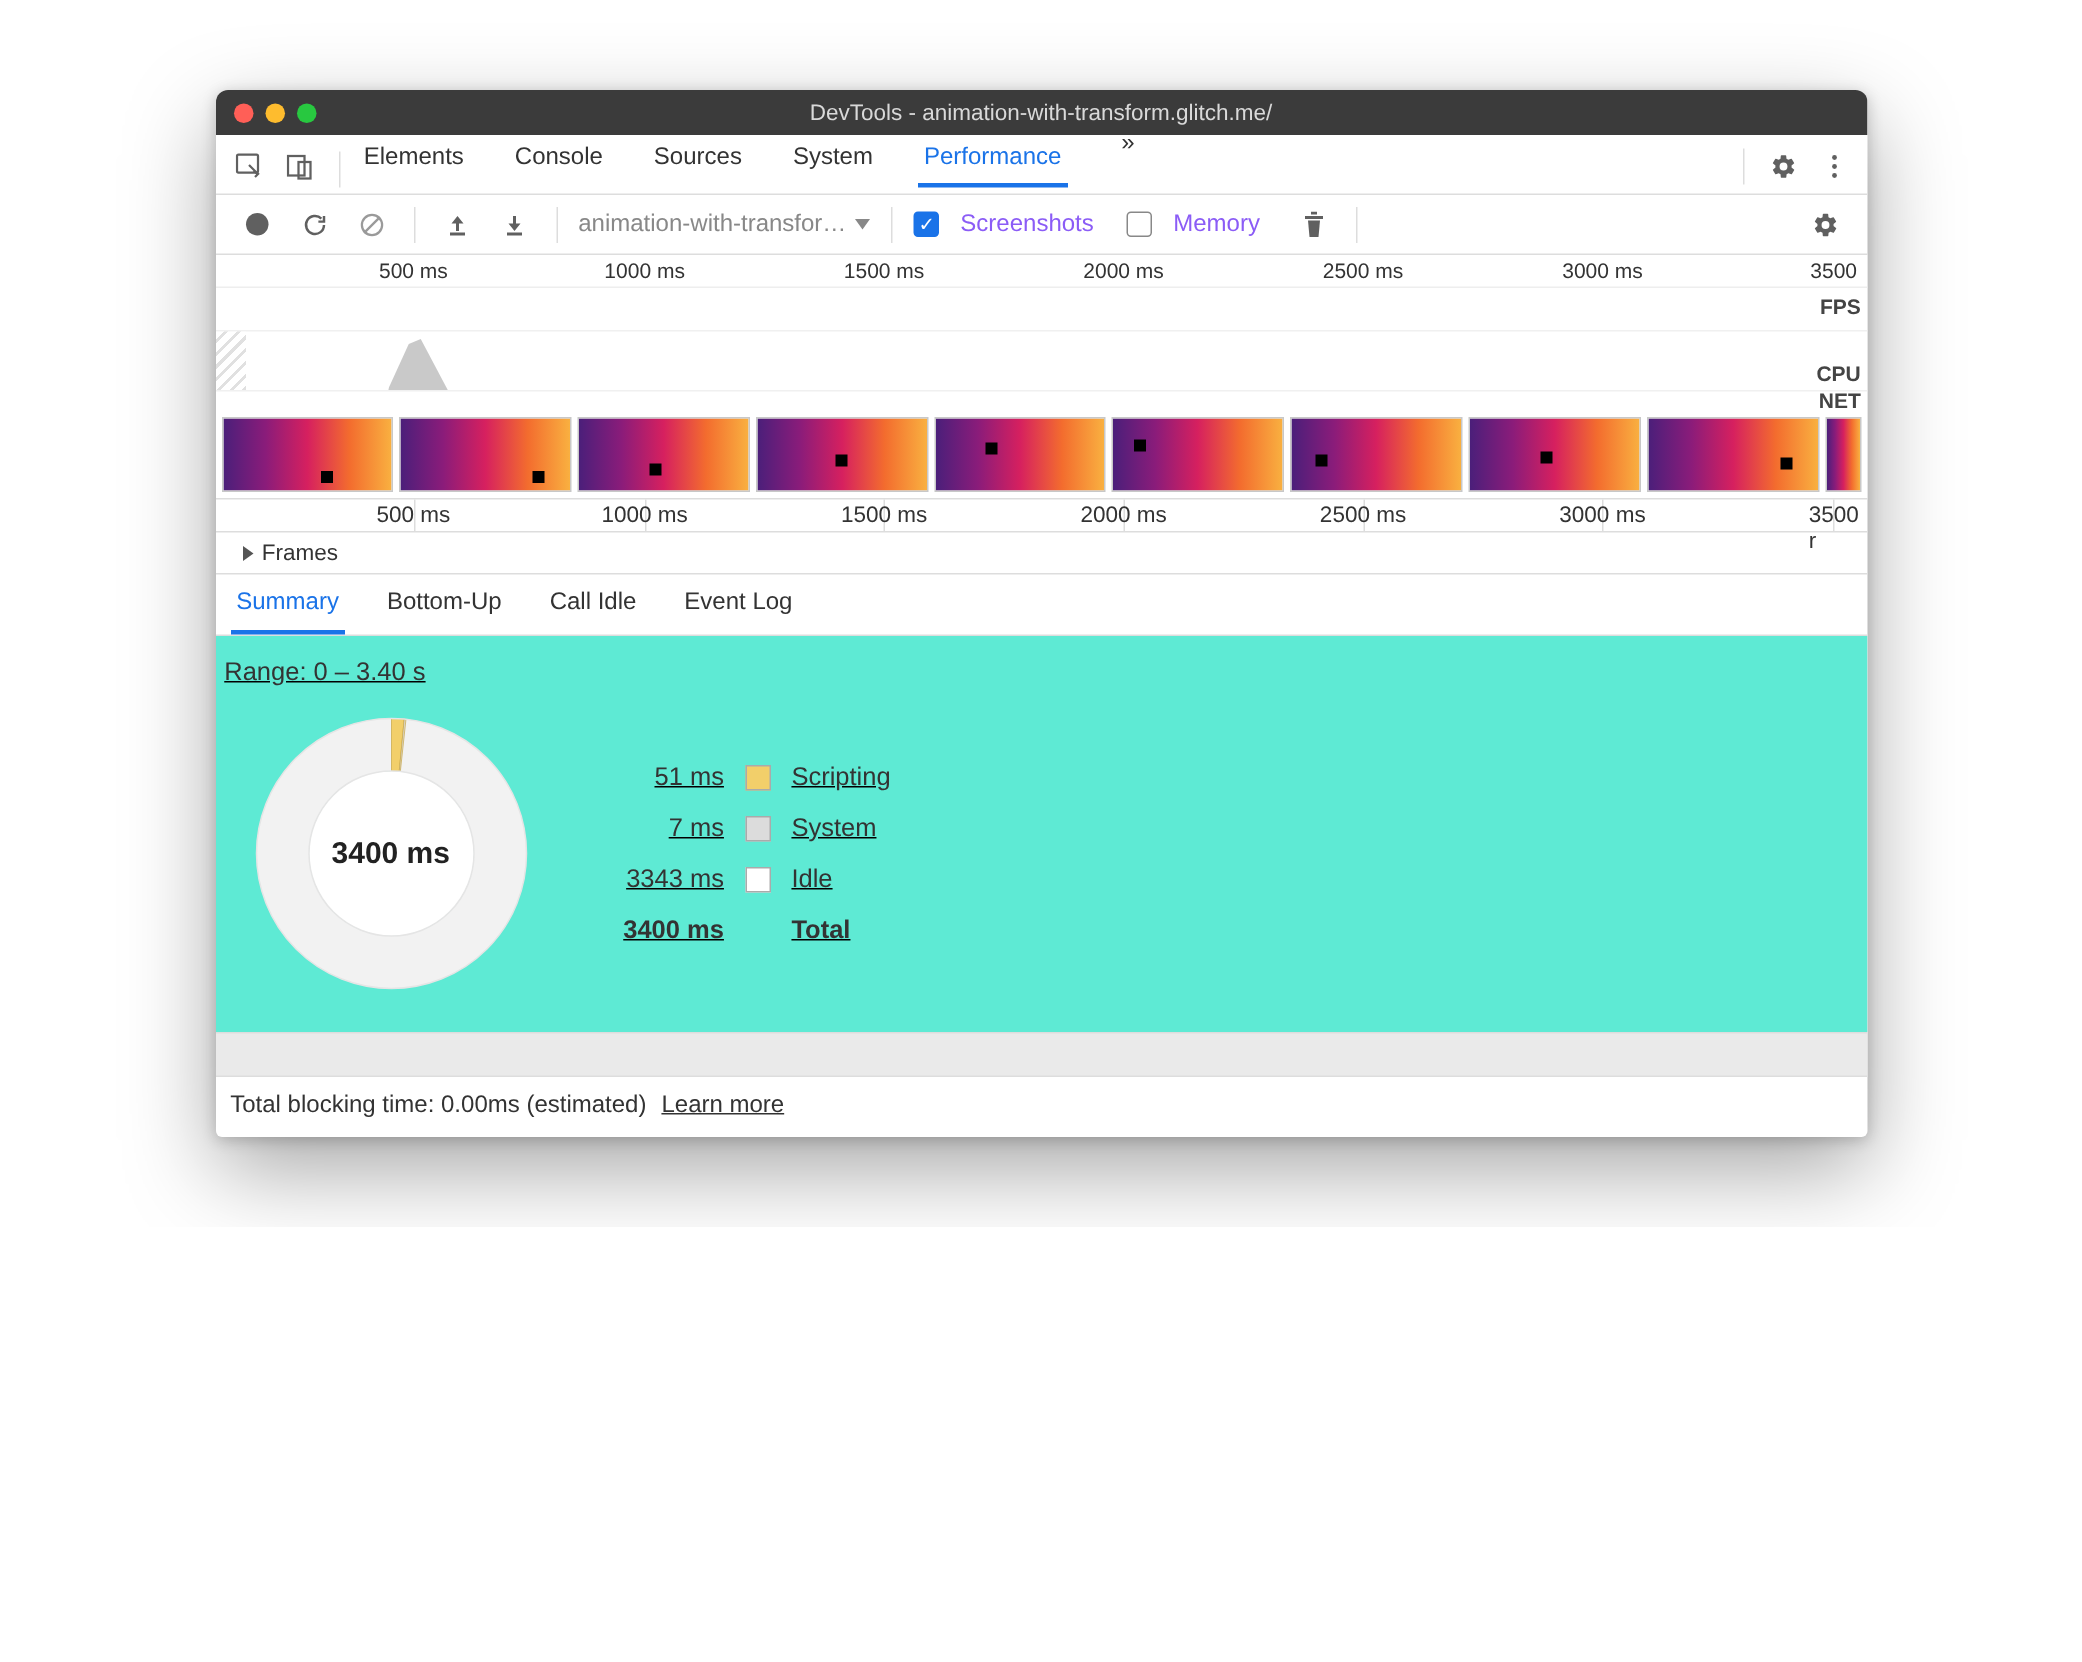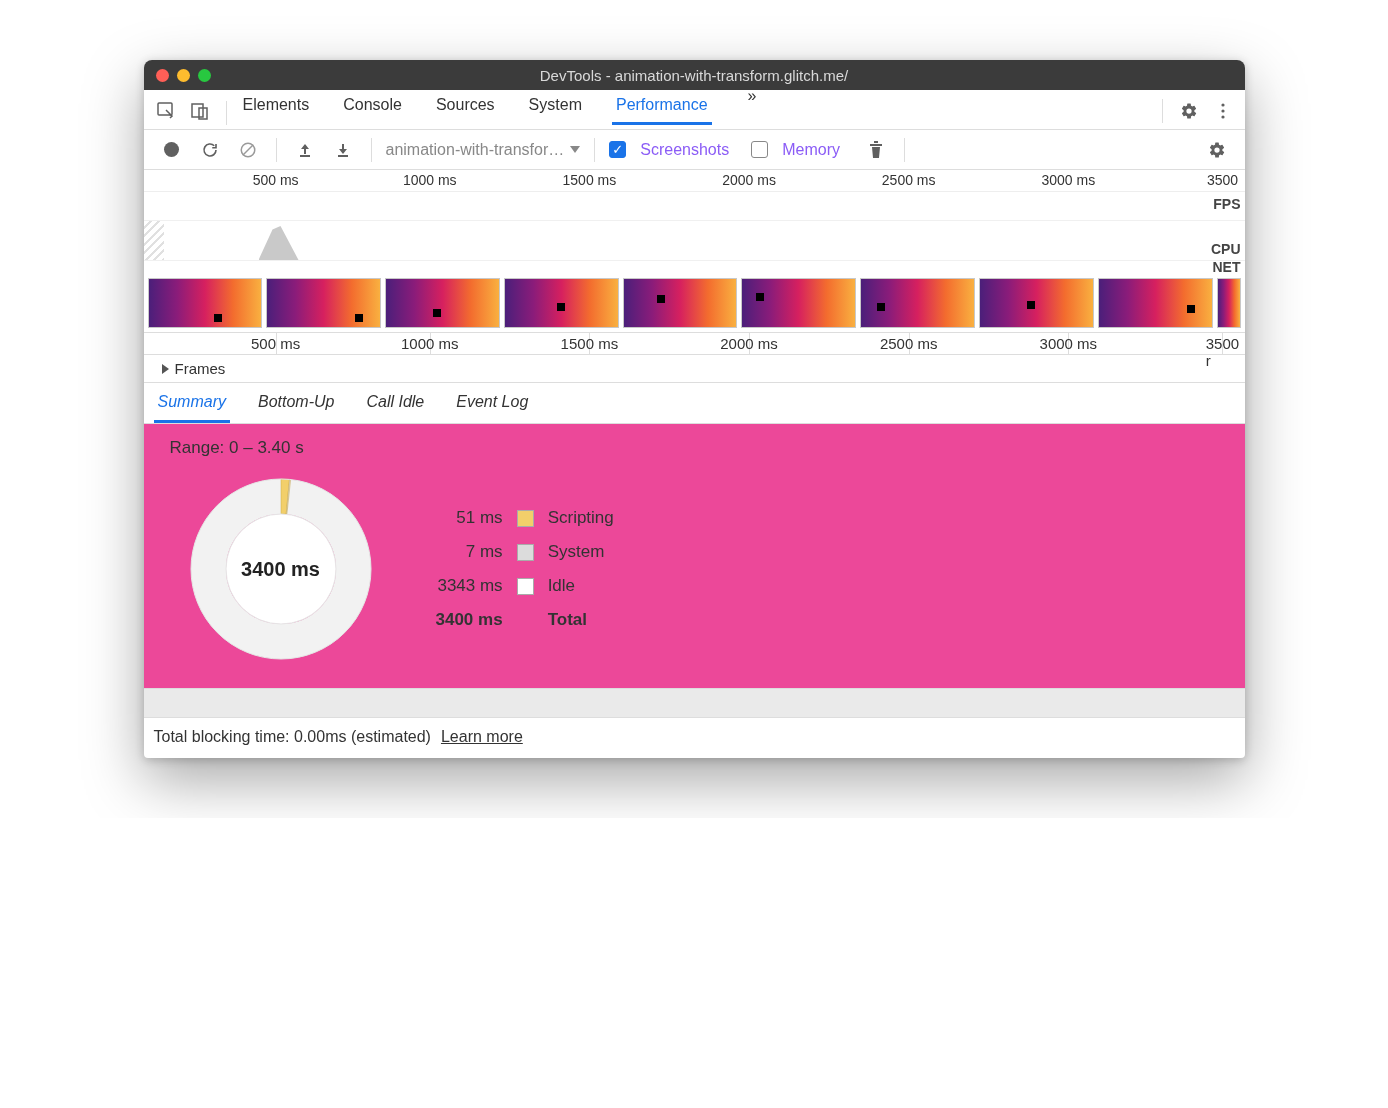--- a/index.html
+++ b/index.html
@@ -166,26 +166,27 @@
   gap:6px;
 }
 .tri-right {
   width:0;height:0;border-top:5px solid transparent;border-bottom:5px solid transparent;
   border-left:7px solid #555;
 }
 
 .bottom-tabs {
   display:flex; gap:24px; padding:0 10px; border-bottom:1px solid #ddd;
 }
-.btab { font-size:16px; color:#333; padding:10px 4px 9px; cursor:pointer; border-bottom:3px solid transparent;font-style:italic;}
+.btab { font-size:16px; color:#333; padding:10px 4px 9px; cursor:pointer; border-bottom:3px solid transparent;}
 .btab.active { color:#1a73e8; border-bottom:3px solid #1a73e8; }
 
 .summary {
-  padding:14px 26px 24px;
-  background:#ec4899;
+  padding:14px 6px 24px;
+  background:#5eead4;
+  text-decoration:underline;
 }
 .range-label{ font-size:17px; color:#333; margin-bottom:16px;}
 .summary-body { display:flex; align-items:center; gap:60px; padding-left:16px;}
 .donut-wrap { position:relative; width:190px; height:190px; }
 .donut-center {
   position:absolute; inset:0; display:flex; align-items:center; justify-content:center;
   font-size:20px; font-weight:700; color:#222;
 }
 .legend { display:grid; grid-template-columns:auto auto auto; column-gap:14px; row-gap:14px; align-items:center; font-size:17px; color:#333;}
 .legend .num { text-align:right;}

